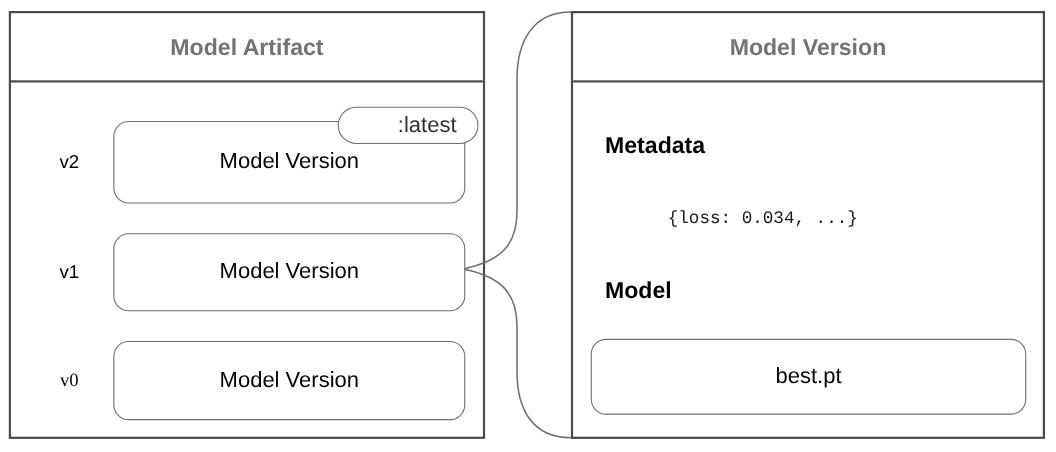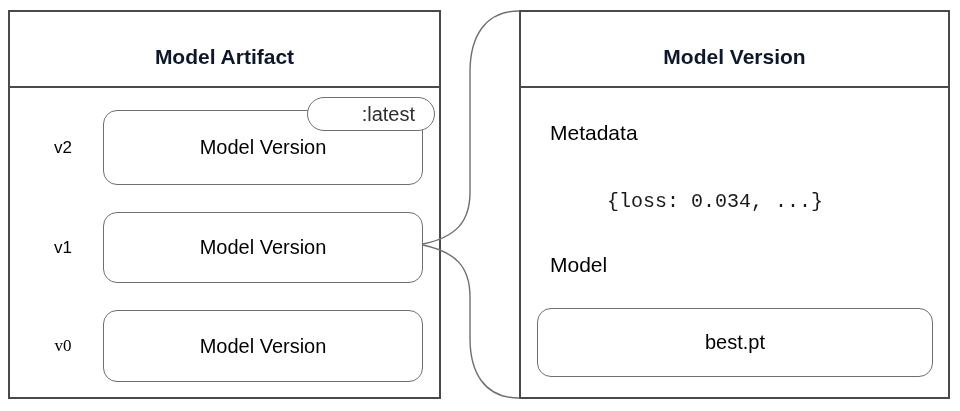--- a/index.html
+++ b/index.html
@@ -20,24 +20,24 @@
     overflow:hidden;
   }
   .panel{
     position:absolute;
     background:var(--bg);
     border:2px solid var(--panel-border);
   }
   .panel-left{left:8px;top:10px;width:433px;height:389px;}
   .panel-right{left:519px;top:10px;width:431px;height:389px;}
   .panel-header{
-    position:absolute;left:0;right:0;top:15px;height:61px;
+    position:absolute;left:0;right:0;top:2px;height:61px;
     border-bottom:2px solid var(--panel-border);
     display:flex;align-items:center;justify-content:center;
-    font-size:21px;font-weight:bold;color:#0f172a;
+    font-size:21px;font-weight:bold;color:#737373;
   }
   .vbox{
     position:absolute;
     border:1.4px solid var(--box-border);
     border-radius:14px;
     background:var(--bg);
     display:flex;align-items:center;justify-content:center;
     font-size:20px;color:#000;
   }
   .vlabel{
@@ -61,28 +61,28 @@
   .box-v1{left:93px;top:200px;width:320px;height:71px;}
   .box-v0{left:93px;top:298px;width:320px;height:72px;}
   .label-v2{left:30px;top:98px;height:75px;}
   .label-v1{left:30px;top:200px;height:71px;}
   .label-v0{left:30px;top:298px;height:72px;font-family:Liberation Serif, serif;}
   .pill-latest{left:297px;top:85px;width:128px;height:34px;}
   .pill-best{left:298px;top:186px;width:127px;height:33px;}
   
   .section-heading{
     position:absolute;left:29px;
-    font-size:21px;font-weight:normal;color:#000;
+    font-size:21px;font-weight:bold;color:#000;
   }
   .heading-metadata{top:109px;}
   .heading-files{top:241px;}
   .metadata-value{
     position:absolute;left:86px;top:178px;
     font-family:"Liberation Mono", monospace;
-    font-size:20px;color:#1a1a1a;
+    font-size:16px;color:#1a1a1a;
     white-space:pre;
   }
   .file-box{
     position:absolute;left:16px;top:296px;width:396px;height:69px;
     border:1.4px solid var(--box-border);
     border-radius:14px;background:var(--bg);
     display:flex;align-items:center;justify-content:center;
     font-size:20px;color:#000;
   }
   .connector-svg{

